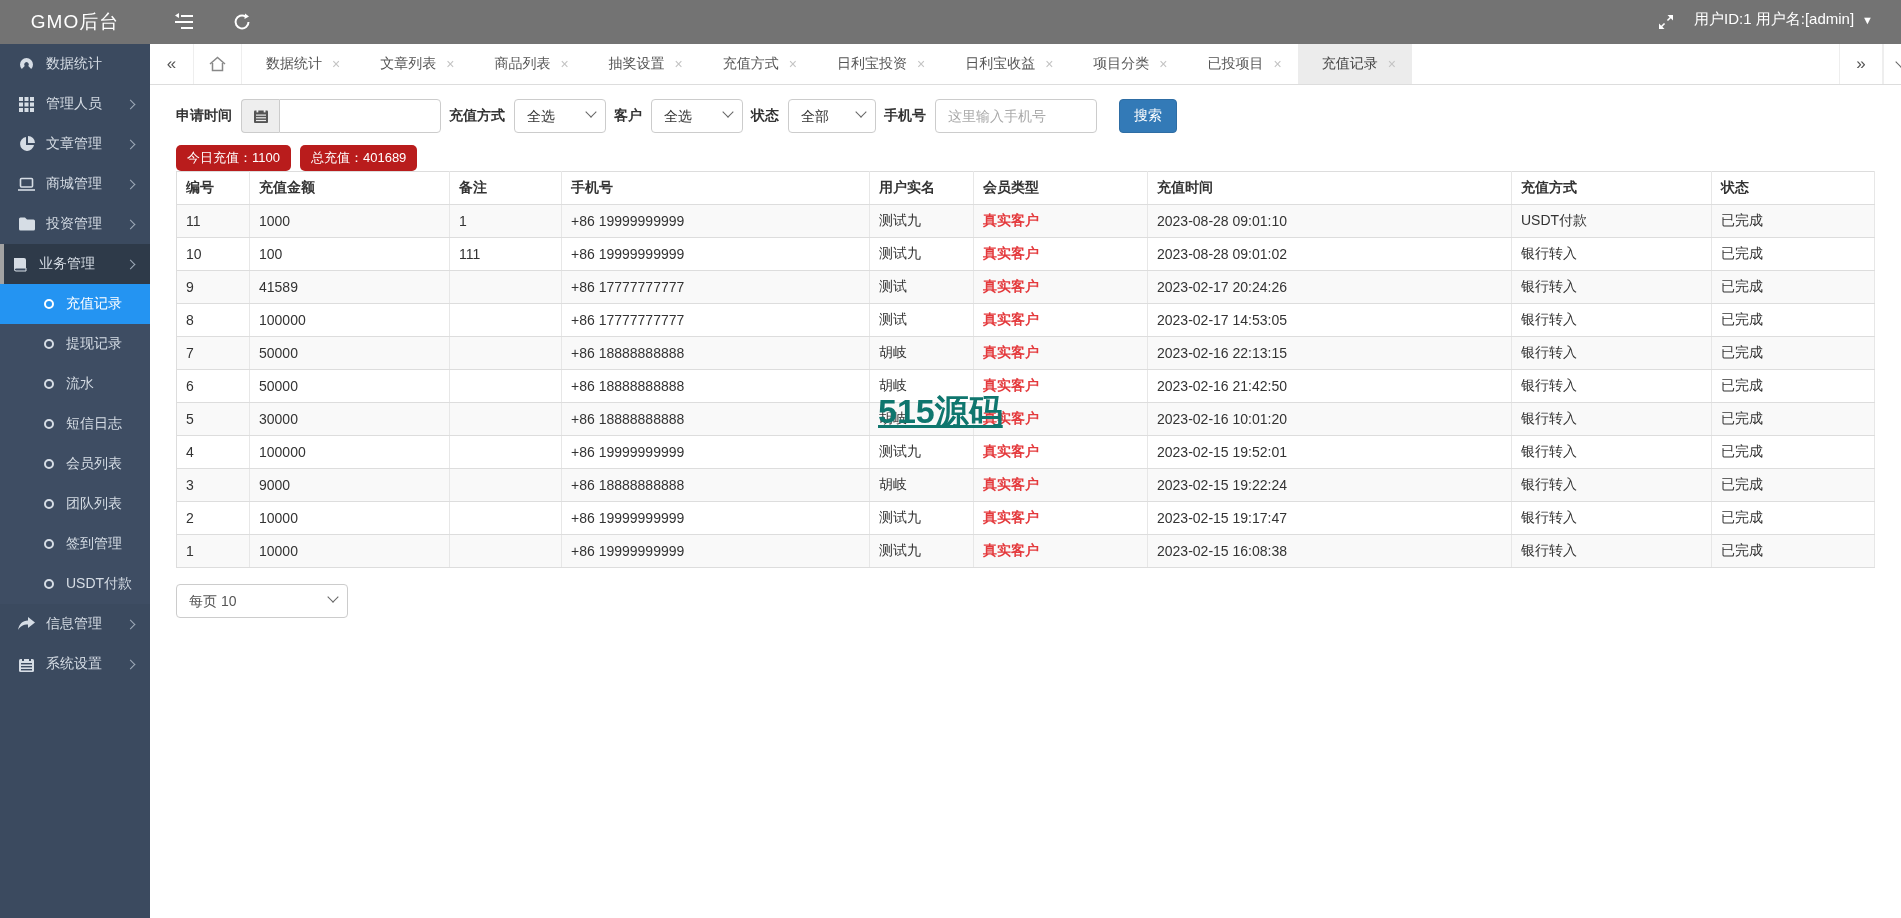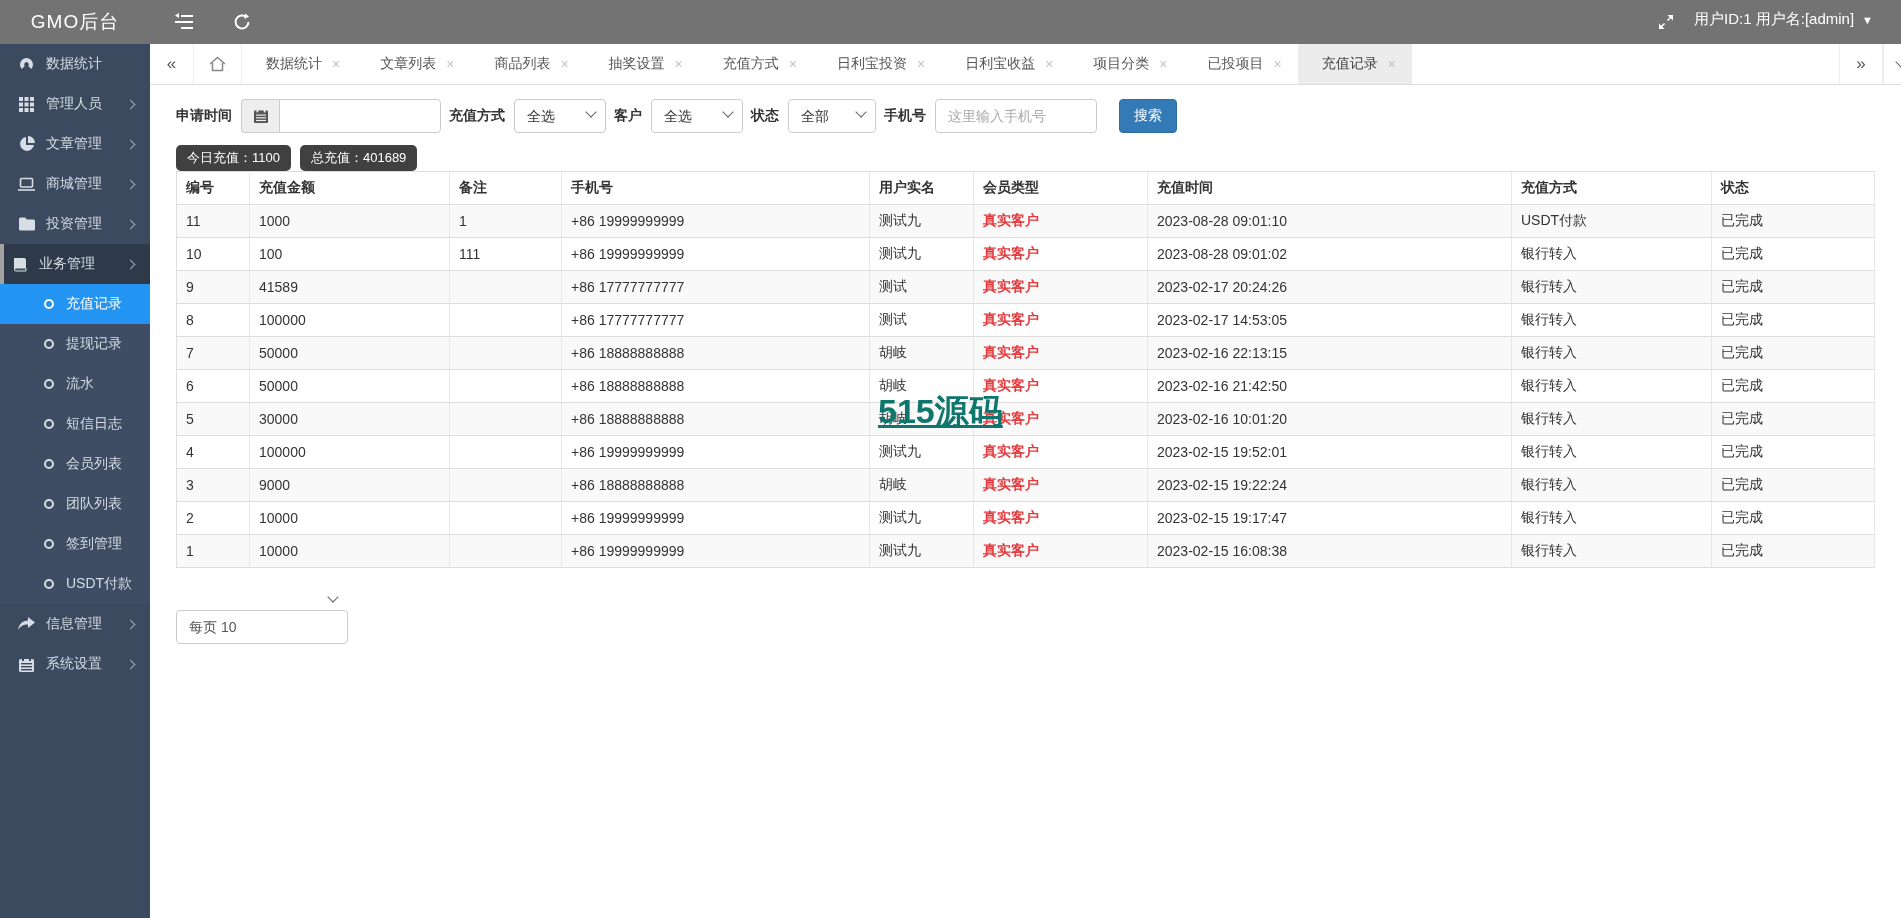--- a/index.html
+++ b/index.html
@@ -73,31 +73,31 @@
   .sel-wrap .chev-dn { position:absolute; right:11px; top:13px; pointer-events:none; }
   .sel-method select, .sel-customer select { width:92px; }
   .sel-status select { width:88px; }
   .phone-input { width:162px; height:34px; border:1px solid #ccc; border-radius:4px; padding:0 12px;
     outline:none; font-size:14px; font-family:inherit; }
   .phone-input::placeholder { color:#a9a9a9; }
   .search-btn { margin-left:22px; height:34px; padding:0 14px; background:#337ab7; color:#fff;
     border:1px solid #2e6da4; border-radius:4px; font-size:14px; cursor:pointer; font-family:inherit; }
 
   .badges { display:flex; gap:9px; margin-top:12px; }
-  .badge { background:#404040; color:#fff; font-size:13px; padding:4px 11px; border-radius:5px; }
+  .badge { background:#b91c1c; color:#fff; font-size:13px; padding:4px 11px; border-radius:5px; }
 
   table.grid { width:100%; border-collapse:collapse; table-layout:fixed; border:1px solid #ddd; }
   table.grid th, table.grid td { border-bottom:1px solid #ddd; border-right:1px solid #e7e7e7;
     padding:7px 9px; text-align:left; font-size:14px; overflow:hidden; white-space:nowrap; }
   table.grid th { font-weight:bold; color:#333; border-bottom:1px solid #ddd; background:#fff; }
   table.grid tbody tr:nth-of-type(odd) { background:#f9f9f9; }
   td.type-red { color:#e4393c; font-weight:bold; }
 
   .pager { margin-top:16px; }
-  .pager .sel-wrap select { width:172px; color:#555;margin-top:26px; }
+  .pager .sel-wrap select { width:172px; color:#555; }
 
   .watermark { position:absolute; color:#0f766e; font-weight:bold; z-index:40; pointer-events:none;
     white-space:nowrap;text-decoration:underline; }
   .wm1 { left:728px; top:304px; font-size:34px; }
   .wm2 { left:694px; top:395px; font-size:40px; }
 
   svg { display:block; }
 </style>
 </head>
 <body>

